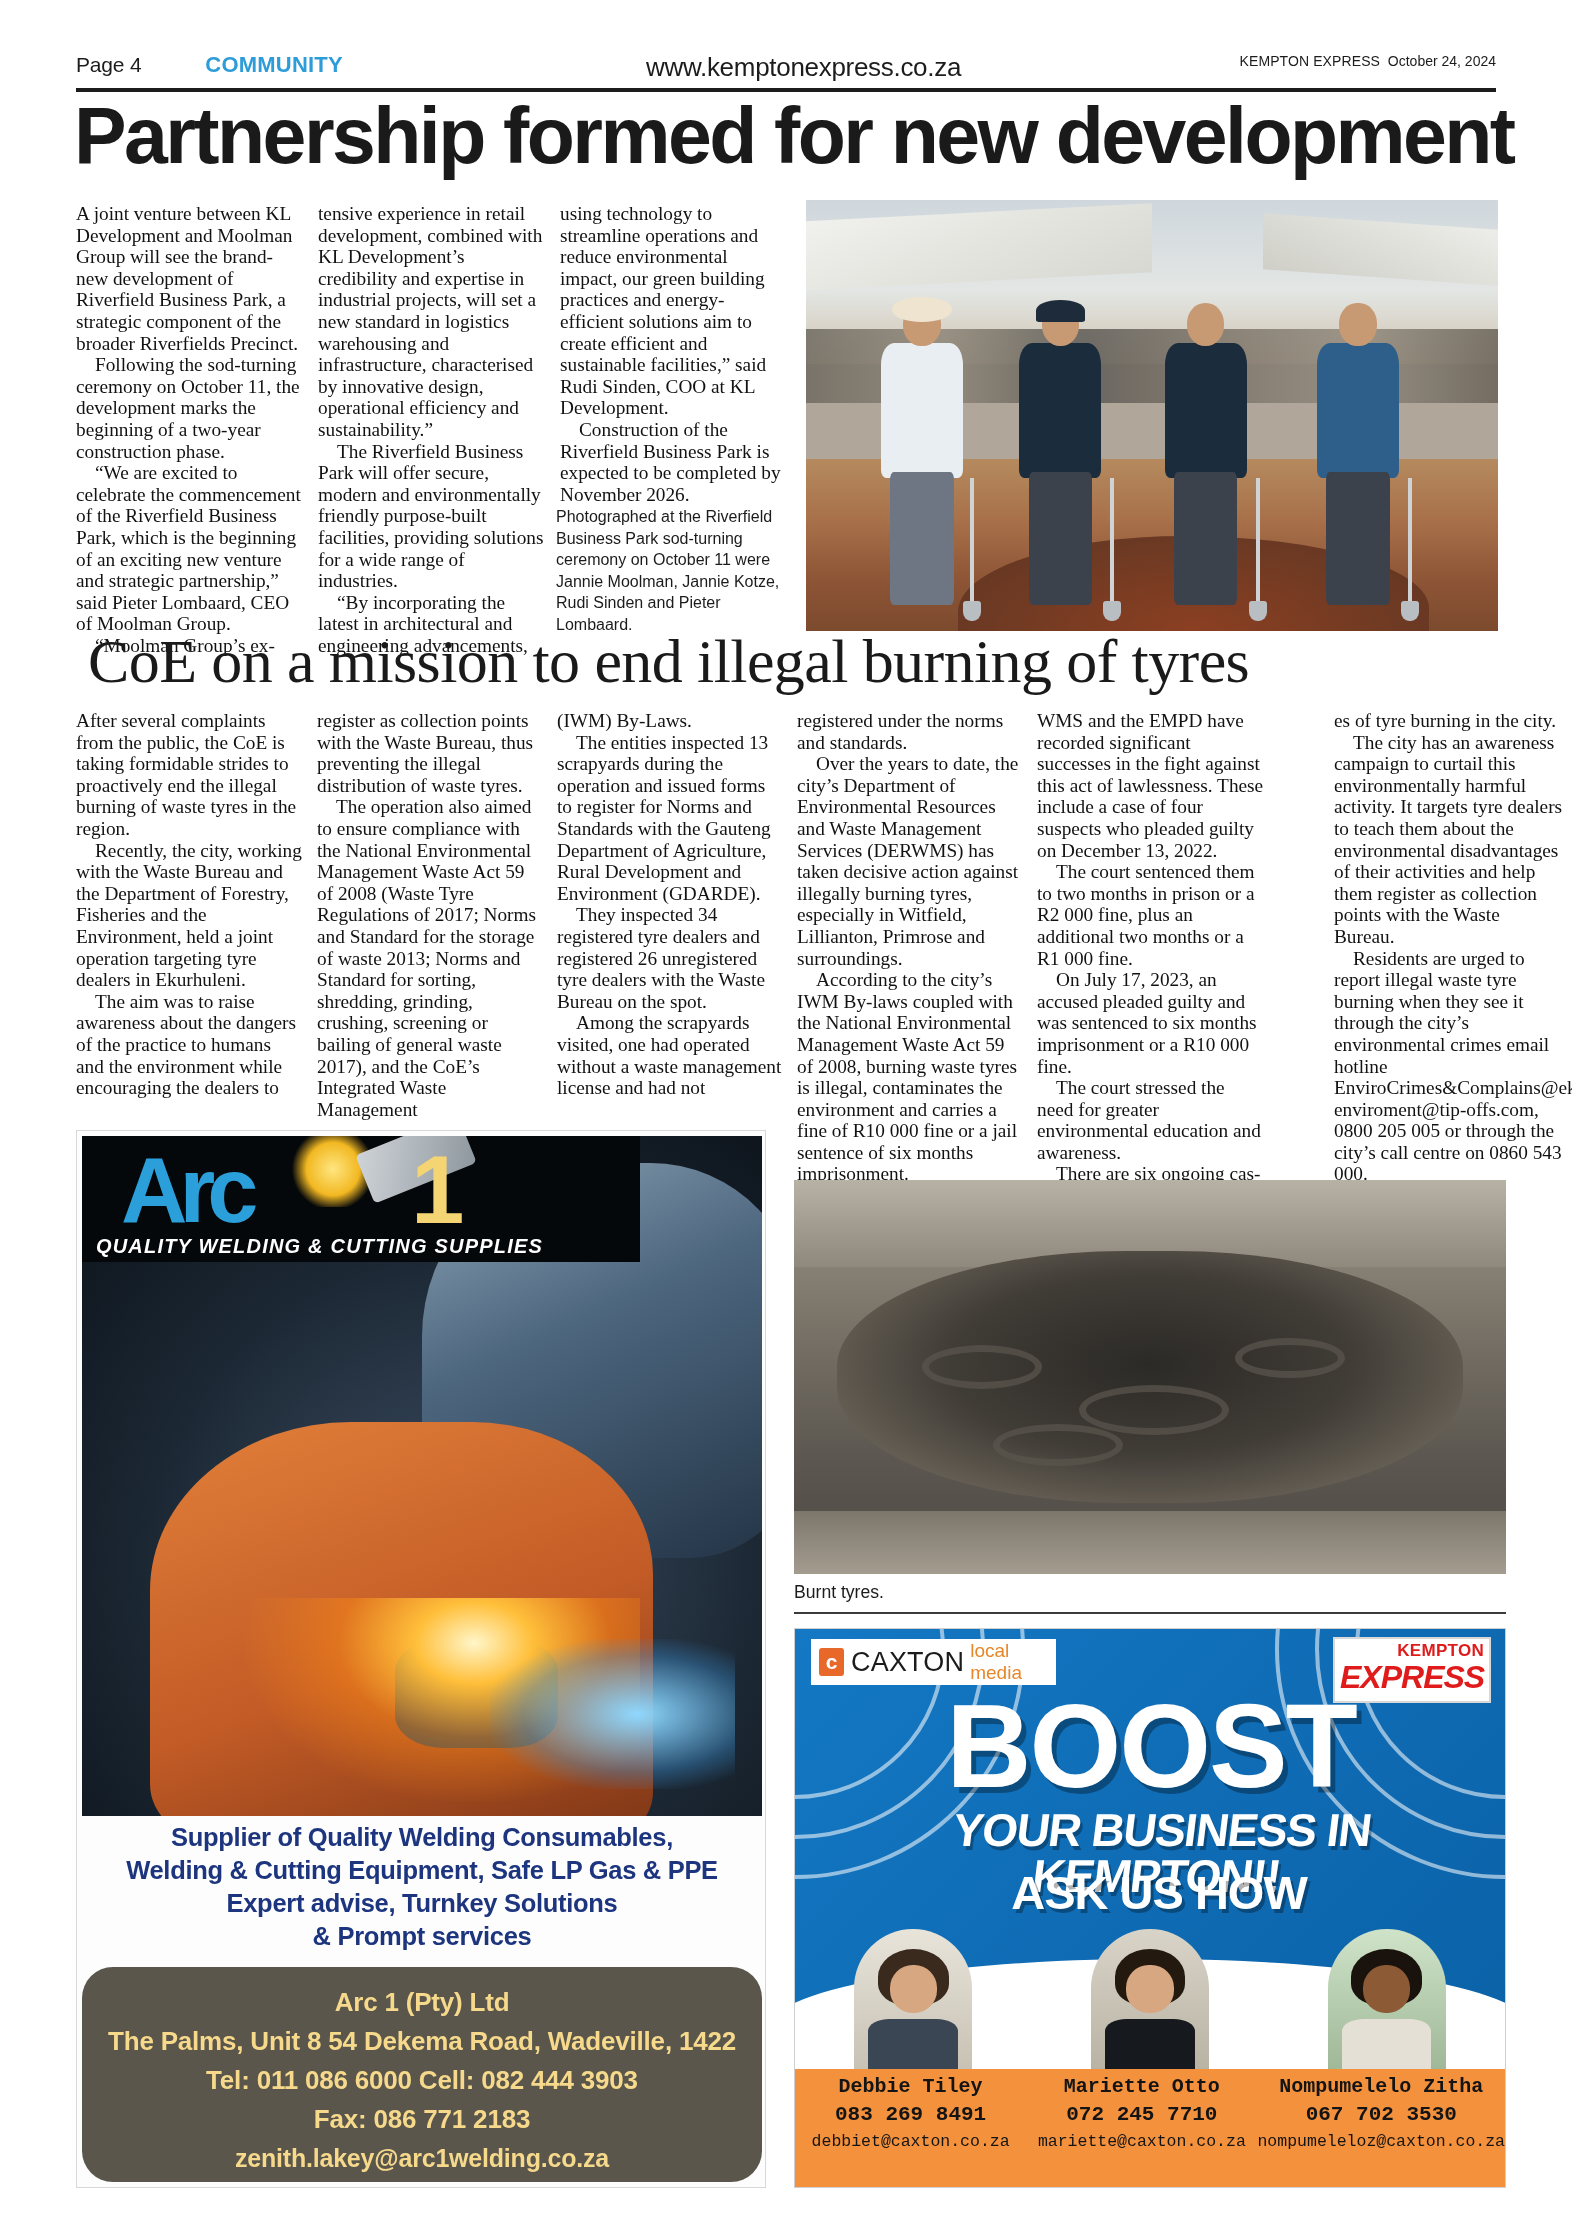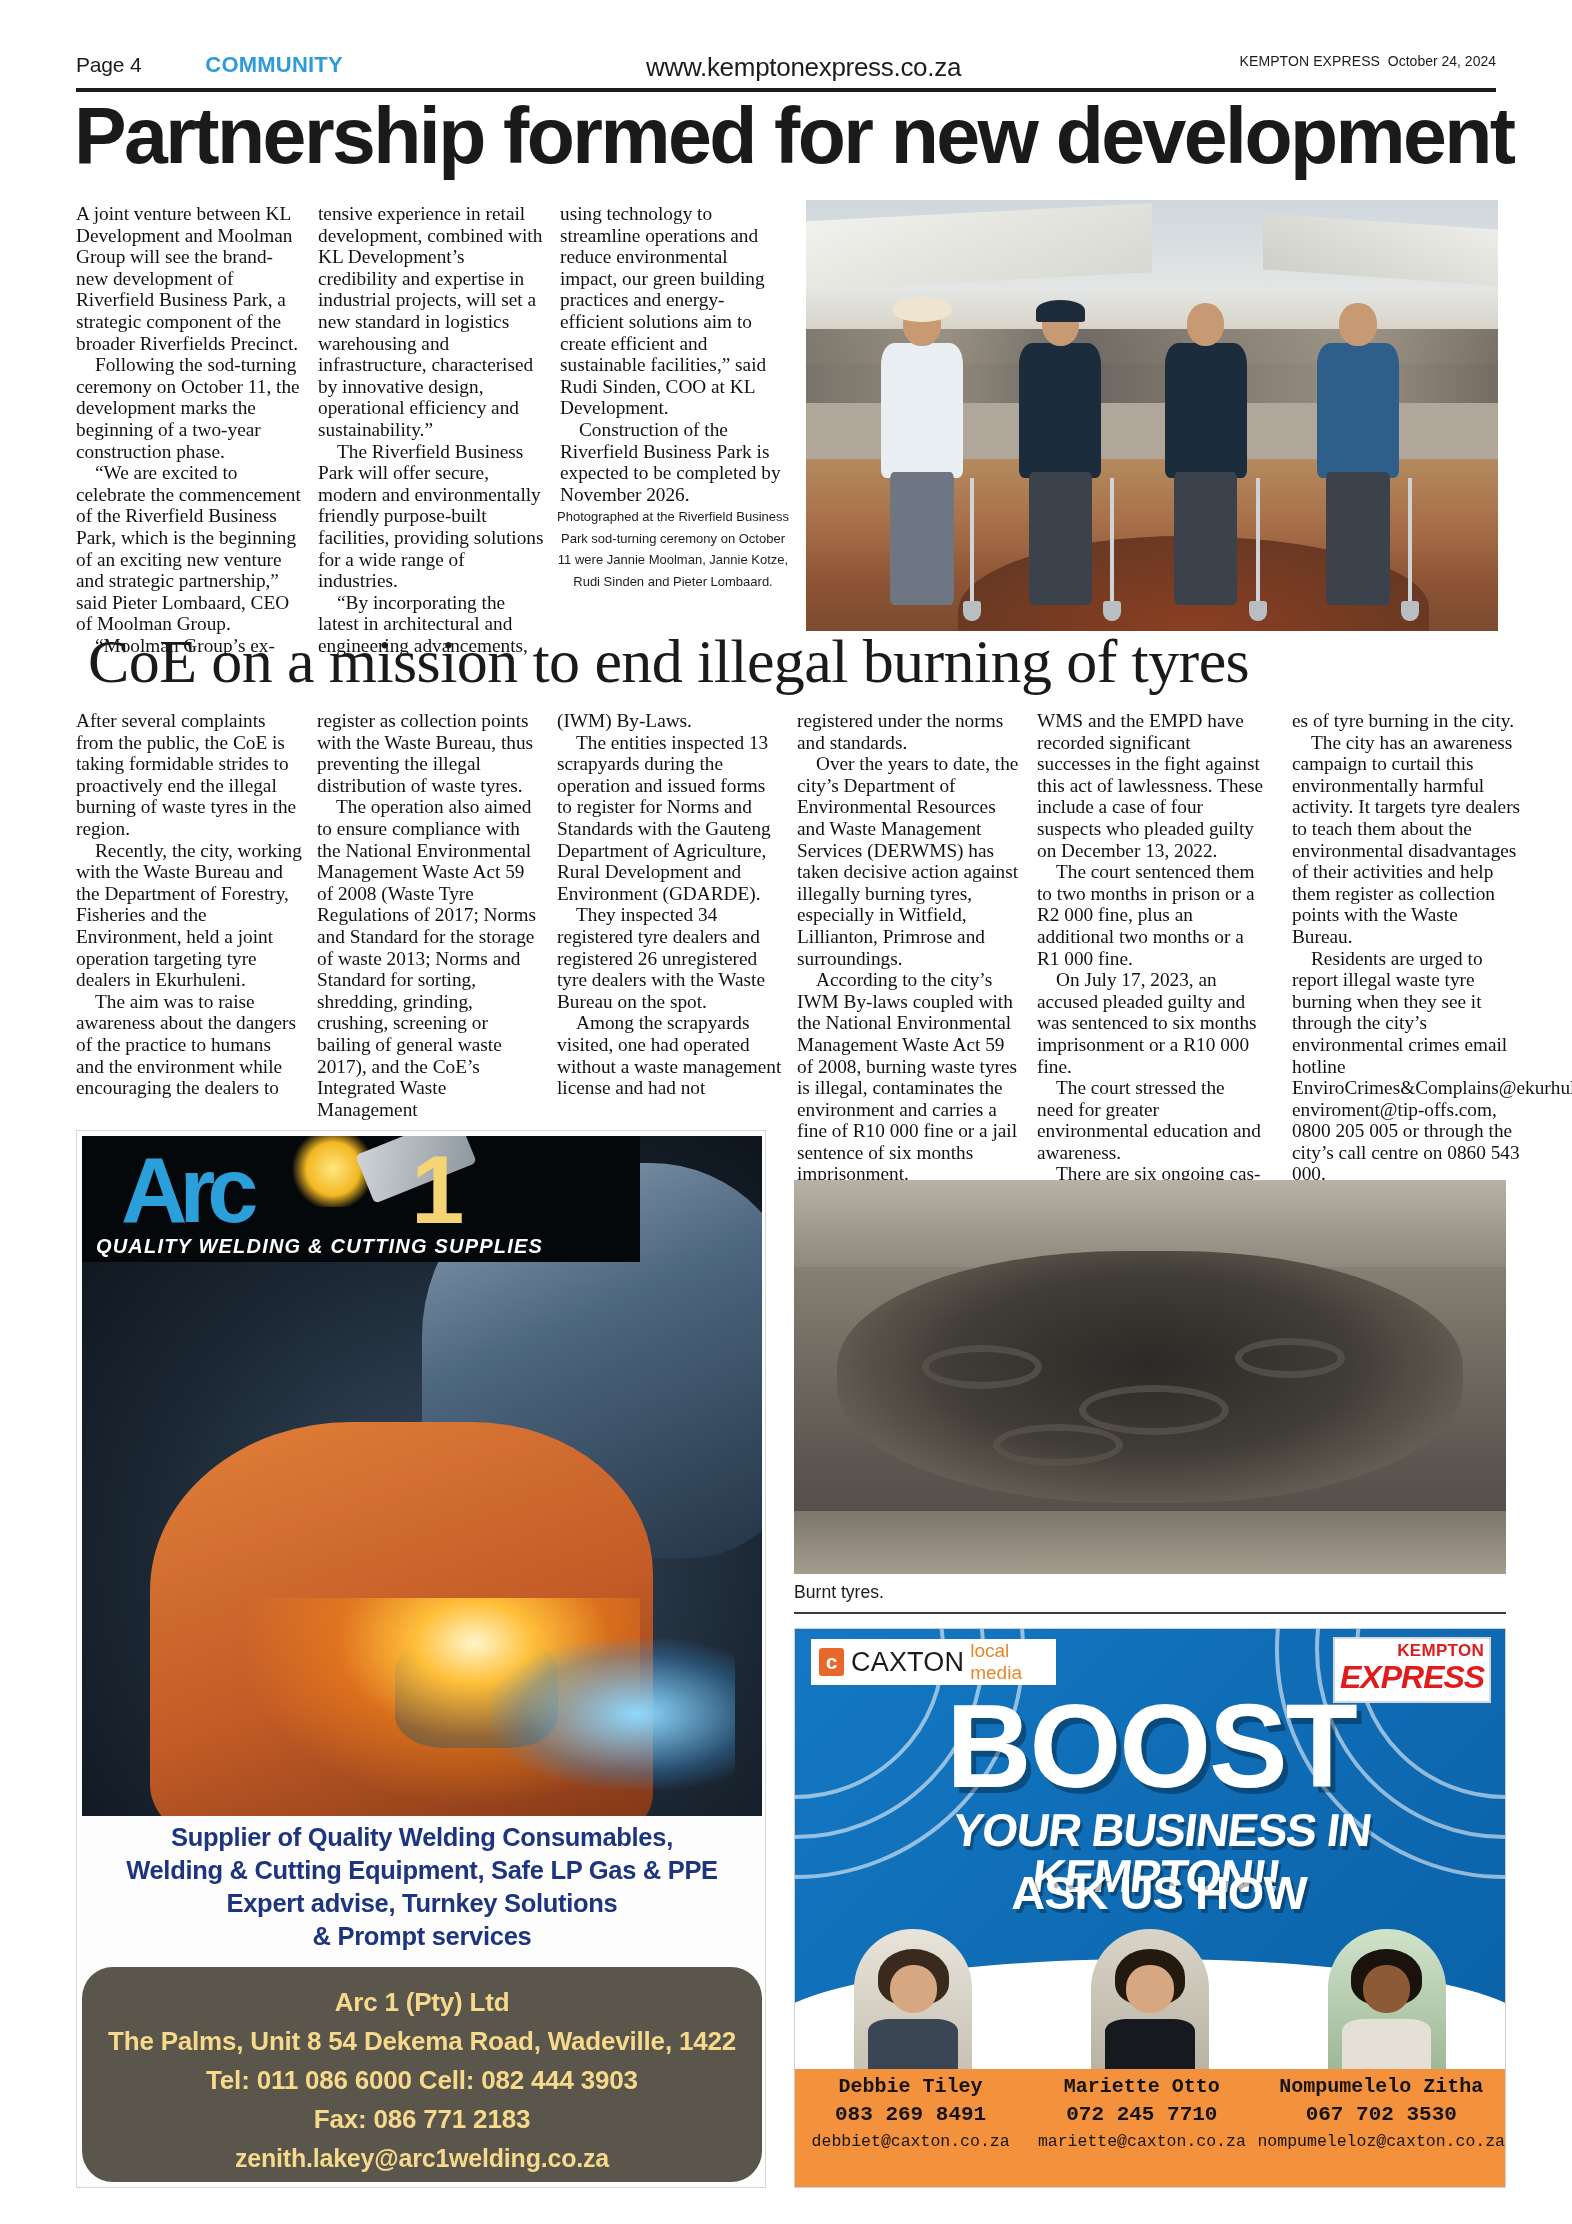--- a/index.html
+++ b/index.html
@@ -130,31 +130,31 @@
   .spade {
     position:absolute; width:4px; height:44%; background:#cfd3d6; bottom:-2%;
   }
   .spade::after{
     content:""; position:absolute; left:-7px; bottom:-10px; width:18px; height:20px;
     background:#b9bec2; border-radius: 3px 3px 45% 45%;
   }
   .cap1 {
     position: absolute; left: 556px; top: 506px; width: 234px;
     font-family: "Liberation Sans", sans-serif;
-    font-size: 13px; line-height: 21.5px;
-    color: #1c1c1c; text-align: center;
+    font-size: 16px; line-height: 21.5px;
+    color: #1c1c1c; text-align: left;
   }
 
   
   .a2c1 { left: 76px;   top: 710px; width: 226px; }
   .a2c2 { left: 317px;  top: 710px; width: 226px; }
   .a2c3 { left: 557px;  top: 710px; width: 228px; }
   .a2c4 { left: 797px;  top: 710px; width: 228px; }
   .a2c5 { left: 1037px; top: 710px; width: 228px; }
-  .a2c6 { left: 1292px; top: 710px; width: 230px; }
+  .a2c6 { left: 1334px; top: 710px; width: 230px; }
 
   
   .ad-arc {
     position: absolute; left: 76px; top: 1130px; width: 690px; height: 1058px;
     background: #fdfdfd; border: 1px solid #d8d8d8;
   }
   .arc-photo {
     position: absolute; left: 5px; top: 5px; width: 680px; height: 680px;
     overflow: hidden;
     background: radial-gradient(circle at 55% 62%, #3c4d63 0%, #1b2733 55%, #0b1118 100%);

